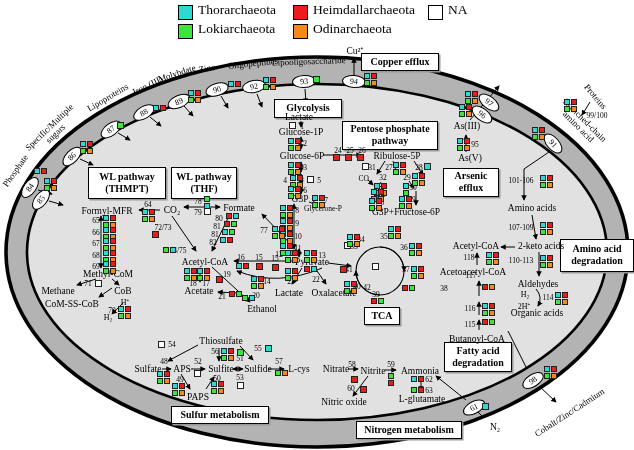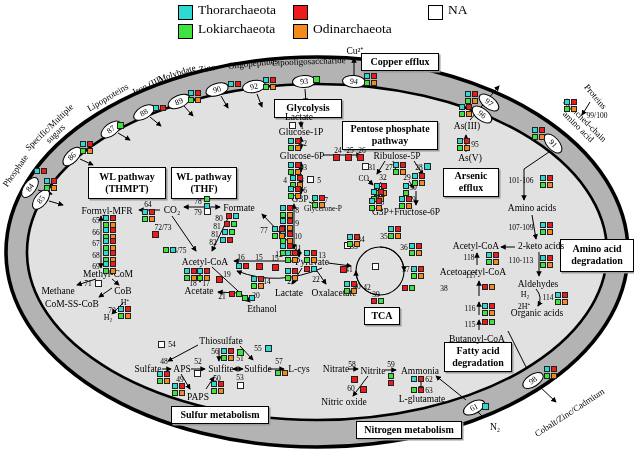--- a/index.html
+++ b/index.html
@@ -115,20 +115,21 @@
         <path d="M123,303 Q116,310 112,314" marker-end="url(#ah)"></path>
         <path d="M536,289 Q543,297 538,306" marker-end="url(#ah)"></path>
       </g>
   </svg>
   <div id="lay">
       <div class="sw" style="left: 178px; top: 5px; background: rgb(46, 217, 207);"></div>
       <div class="leg" style="left: 198px; top: 2px;">Thorarchaeota</div>
       <div class="sw" style="left: 178px; top: 24px; background: rgb(63, 226, 63);"></div>
       <div class="leg" style="left: 198px; top: 21px;">Lokiarchaeota</div>
       <div class="sw" style="left: 293px; top: 5px; background: rgb(236, 28, 28);"></div>
+      <div class="leg" style="left: 313px; top: 2px;">Heimdallarchaeota</div>
       <div class="sw" style="left: 293px; top: 24px; background: rgb(244, 137, 30);"></div>
       <div class="leg" style="left: 313px; top: 21px;">Odinarchaeota</div>
       <div class="sw" style="left: 428px; top: 5px; background: rgb(255, 255, 255);"></div>
       <div class="leg" style="left: 448px; top: 2px;">NA</div>
       <div class="box" style="left: 274px; top: 98.5px; width: 66px; height: 17px;">
         <span>Glycolysis</span>
       </div>
       <div class="box" style="left: 342px; top: 120.5px; width: 94px; height: 27px;">
         <span>Pentose phosphate</span>
         <span>pathway</span>

